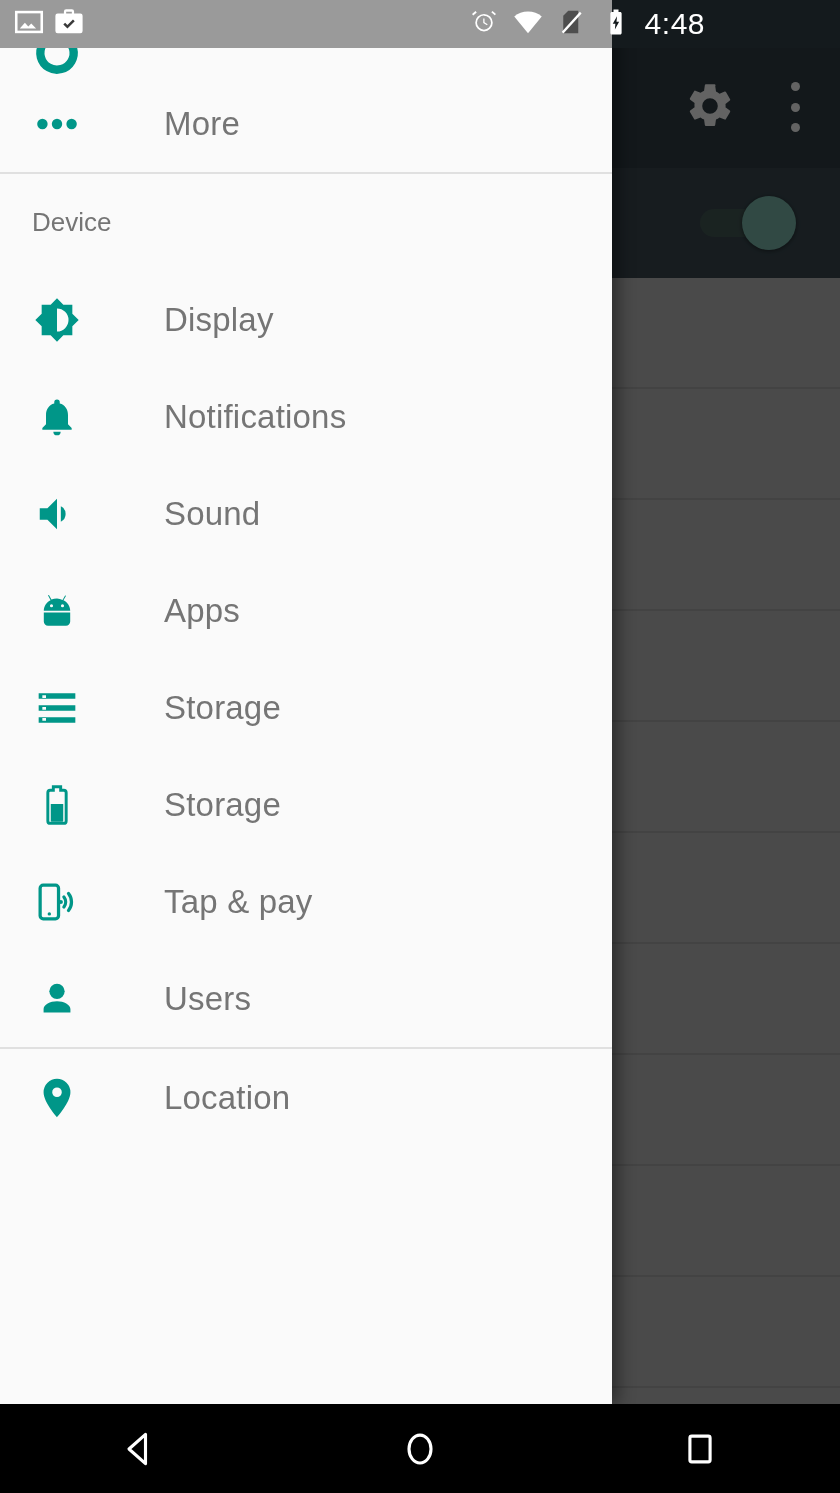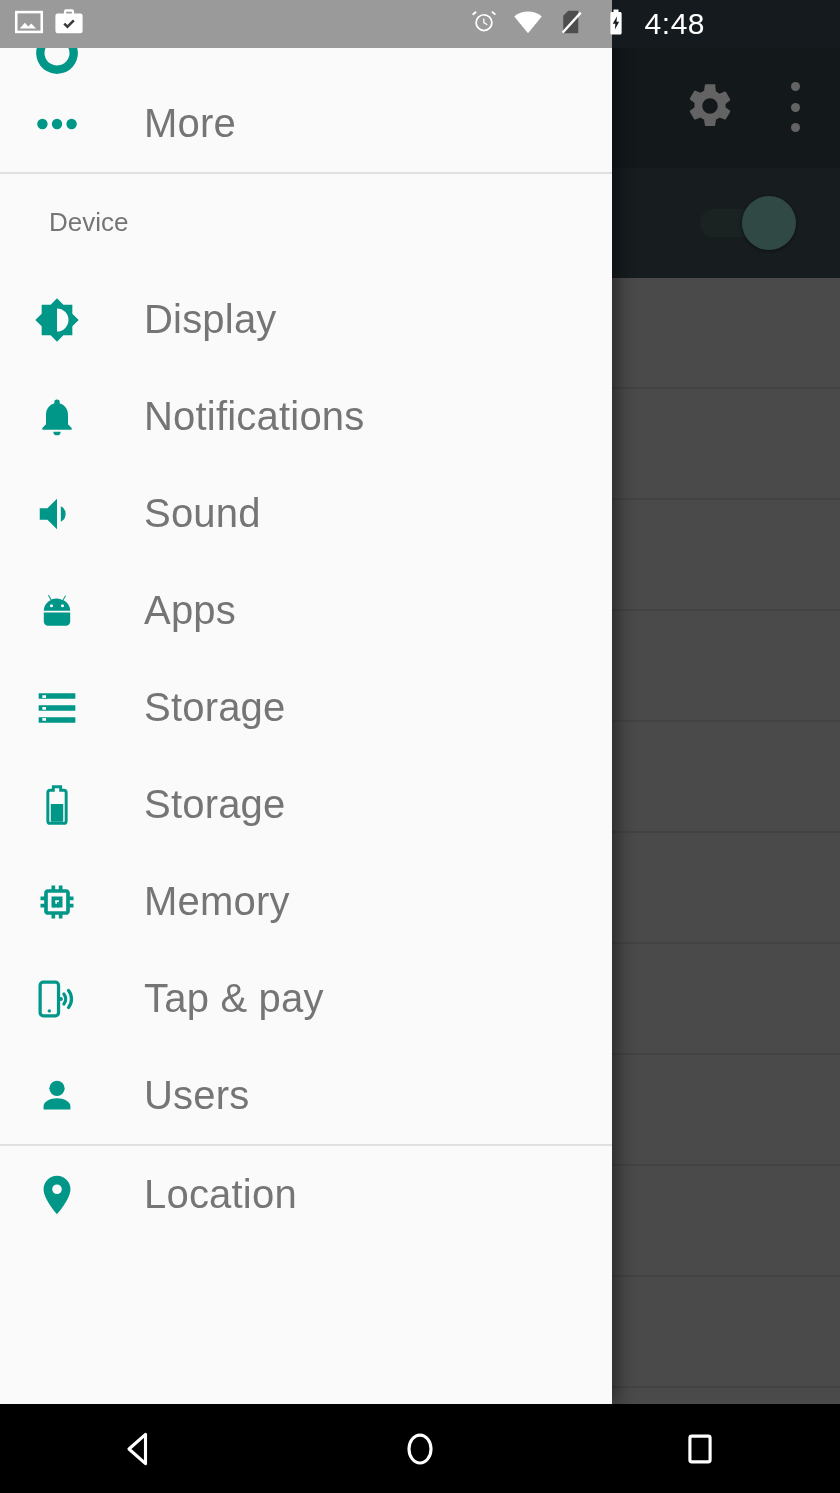--- a/index.html
+++ b/index.html
@@ -81,30 +81,30 @@
     height:97px;
     display:flex; align-items:center;
   }
   .nav-item .ico {
     position:absolute; left:32px;
     width:50px; height:50px;
     display:flex; align-items:center; justify-content:center;
     top:50%; transform:translateY(-50%);
   }
   .nav-item .lbl {
-    position:absolute; left:144px;
-    font-size:40px; color:#757575; letter-spacing:0.2px;
+    position:absolute; left:164px;
+    font-size:33px; color:#757575; letter-spacing:0.2px;
     white-space:nowrap;
   }
   .nav-divider {
     height:2px; background:#e0e0e0; margin:0;
   }
   .nav-header {
     height:97px;
-    display:flex; align-items:center;margin-left:17px;
+    display:flex; align-items:center;
   }
   .nav-header span {
     padding-left:32px; font-size:26px; color:#757575;
   }
   
   #item-data-usage { height:75px; }
   #item-data-usage .lbl { top:4px; }
   #item-data-usage .ico { top:28px; transform:none; }
 
   
@@ -257,30 +257,20 @@
     <div class="nav-item">
       <span class="ico">
         <svg viewBox="0 0 24 24" width="44" height="44" fill="#009688">
           <path d="M15.67 4H14V2h-4v2H8.33C7.6 4 7 4.6 7 5.33v15.33C7 21.4 7.6 22 8.33 22h7.33c.74 0 1.34-.6 1.34-1.33V5.33C17 4.6 16.4 4 15.67 4z" fill="none" stroke="#009688" stroke-width="1.6"></path>
           <path d="M8.6 11.5h6.8v9.1a.5.5 0 0 1-.5.5H9.1a.5.5 0 0 1-.5-.5z"></path>
         </svg>
       </span>
       <span class="lbl">Storage</span>
     </div>
 
-    <div class="nav-item">
-      <span class="ico">
-        <svg viewBox="0 0 24 24" width="44" height="44" fill="#009688">
-          <path d="M15 9H9v6h6V9zm-2 4h-2v-2h2v2zm8-2V9h-2V7c0-1.1-.9-2-2-2h-2V3h-2v2h-2V3H9v2H7c-1.1 0-2 .9-2 2v2H3v2h2v2H3v2h2v2c0 1.1.9 2 2 2h2v2h2v-2h2v2h2v-2h2c1.1 0 2-.9 2-2v-2h2v-2h-2v-2h2zm-4 6H7V7h10v10z"></path>
-          <rect x="10" y="12" width="1" height="3"></rect>
-            <rect x="12" y="12" width="1" height="3"></rect>
-        </svg>
-      </span>
-      <span class="lbl">Memory</span>
-    </div>
 
     <div class="nav-item">
       <span class="ico">
         <svg viewBox="0 0 24 24" width="46" height="46">
           <rect x="3.2" y="3.2" width="9.6" height="17.6" rx="1.6" fill="none" stroke="#009688" stroke-width="1.7"></rect>
           <circle cx="8" cy="18.2" r="0.9" fill="#009688"></circle>
           <path d="M15.6 9.4a4.2 4.2 0 0 1 0 5.2" fill="none" stroke="#009688" stroke-width="1.7" stroke-linecap="round"></path>
           <path d="M18 7.6a7 7 0 0 1 0 8.8" fill="none" stroke="#009688" stroke-width="1.7" stroke-linecap="round"></path>
           <circle cx="14" cy="12" r="1.1" fill="#009688"></circle>
         </svg>

